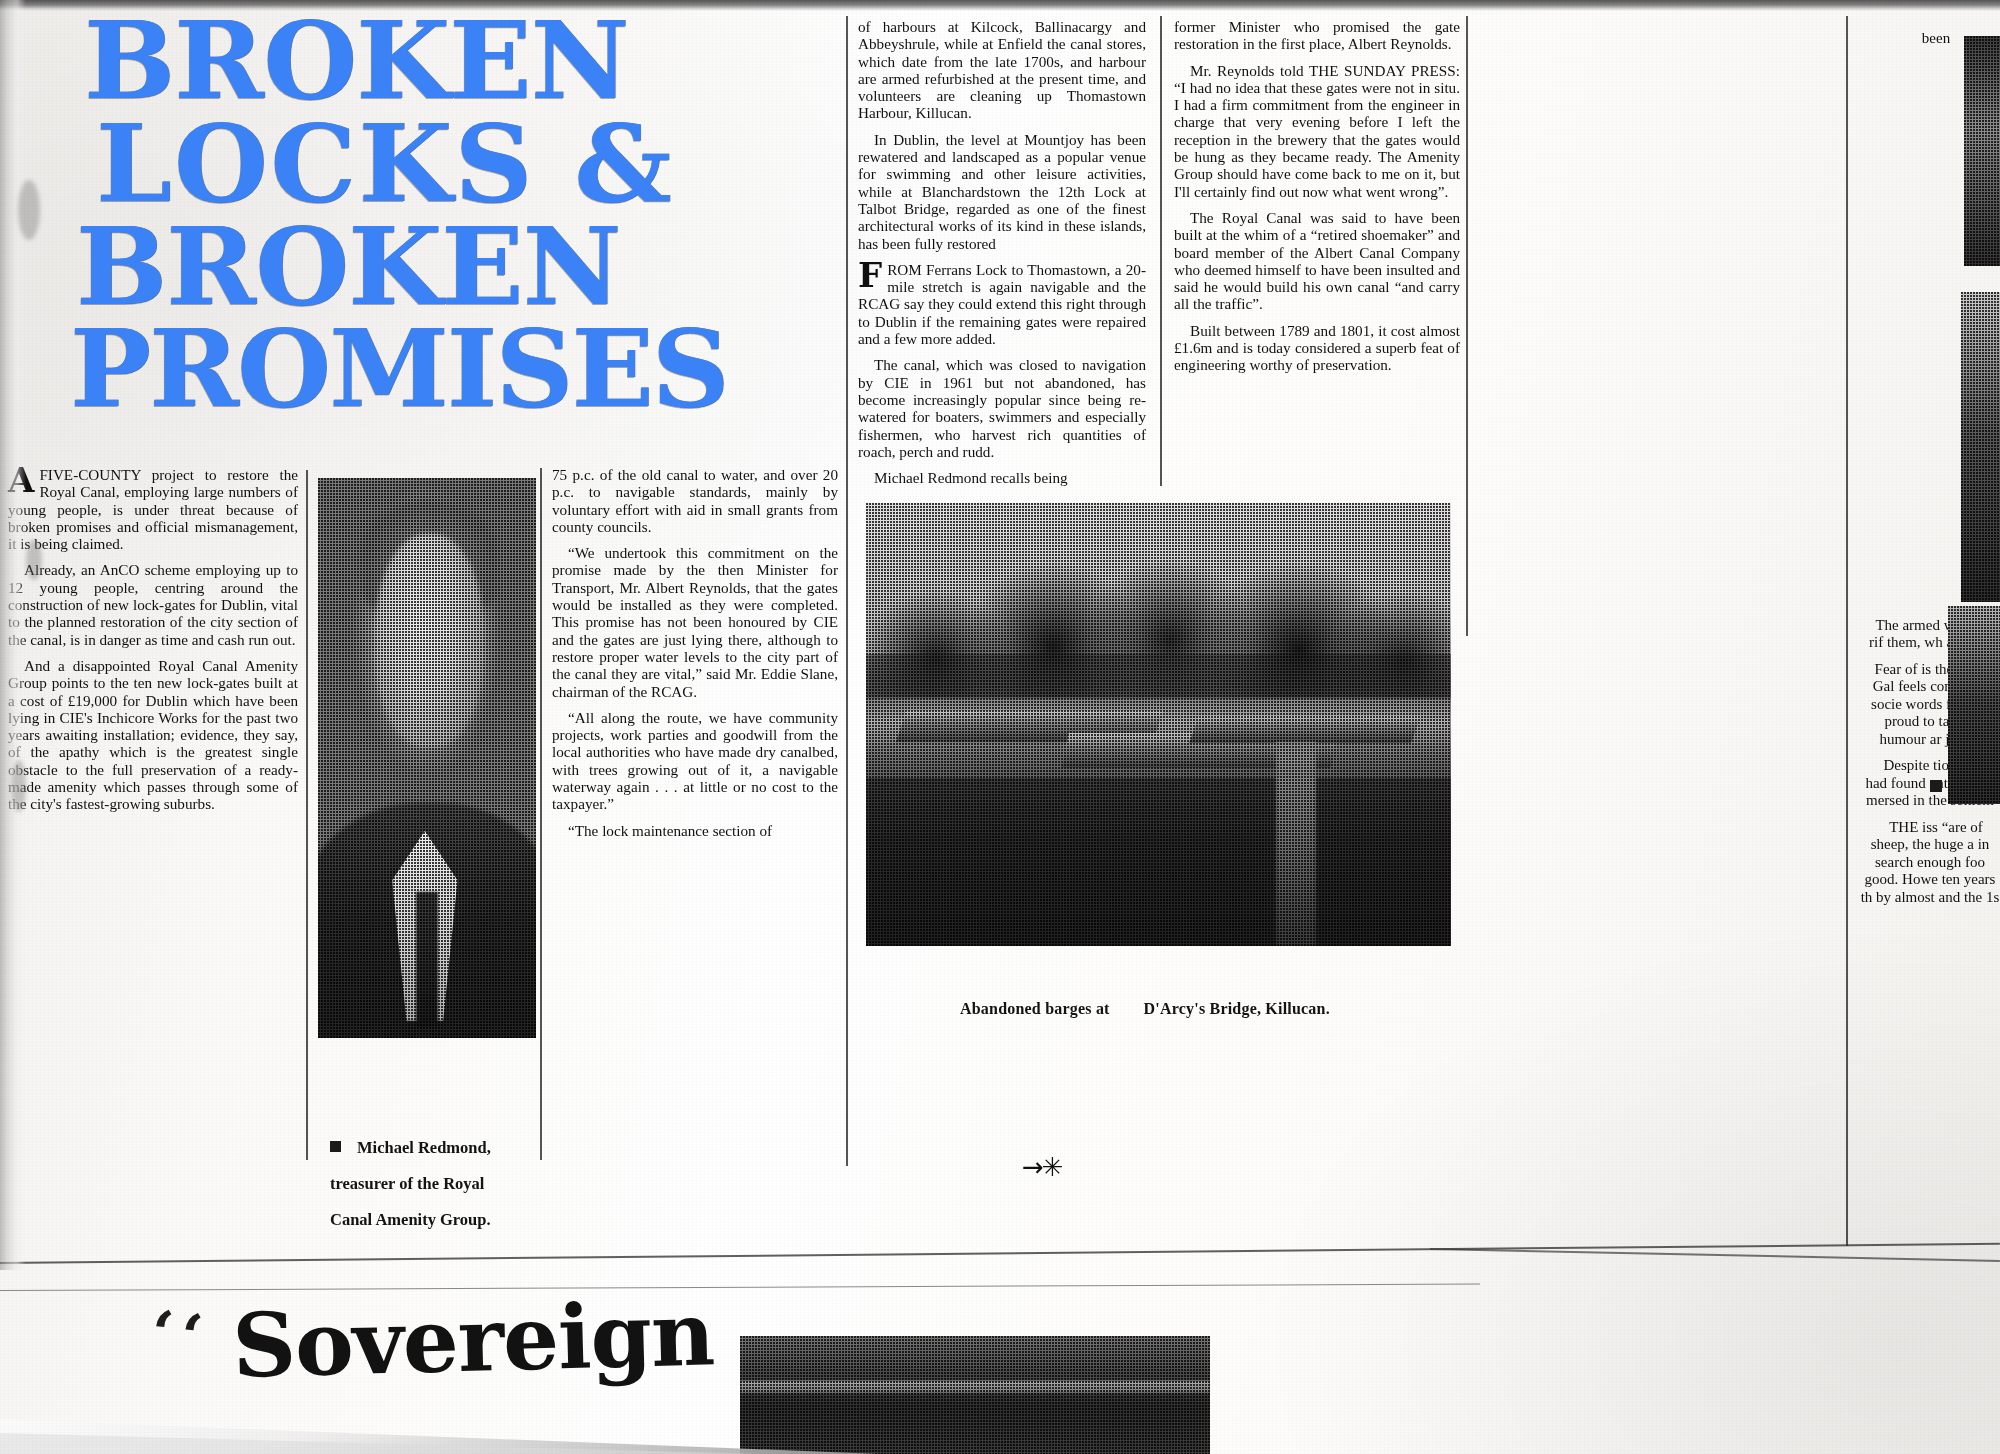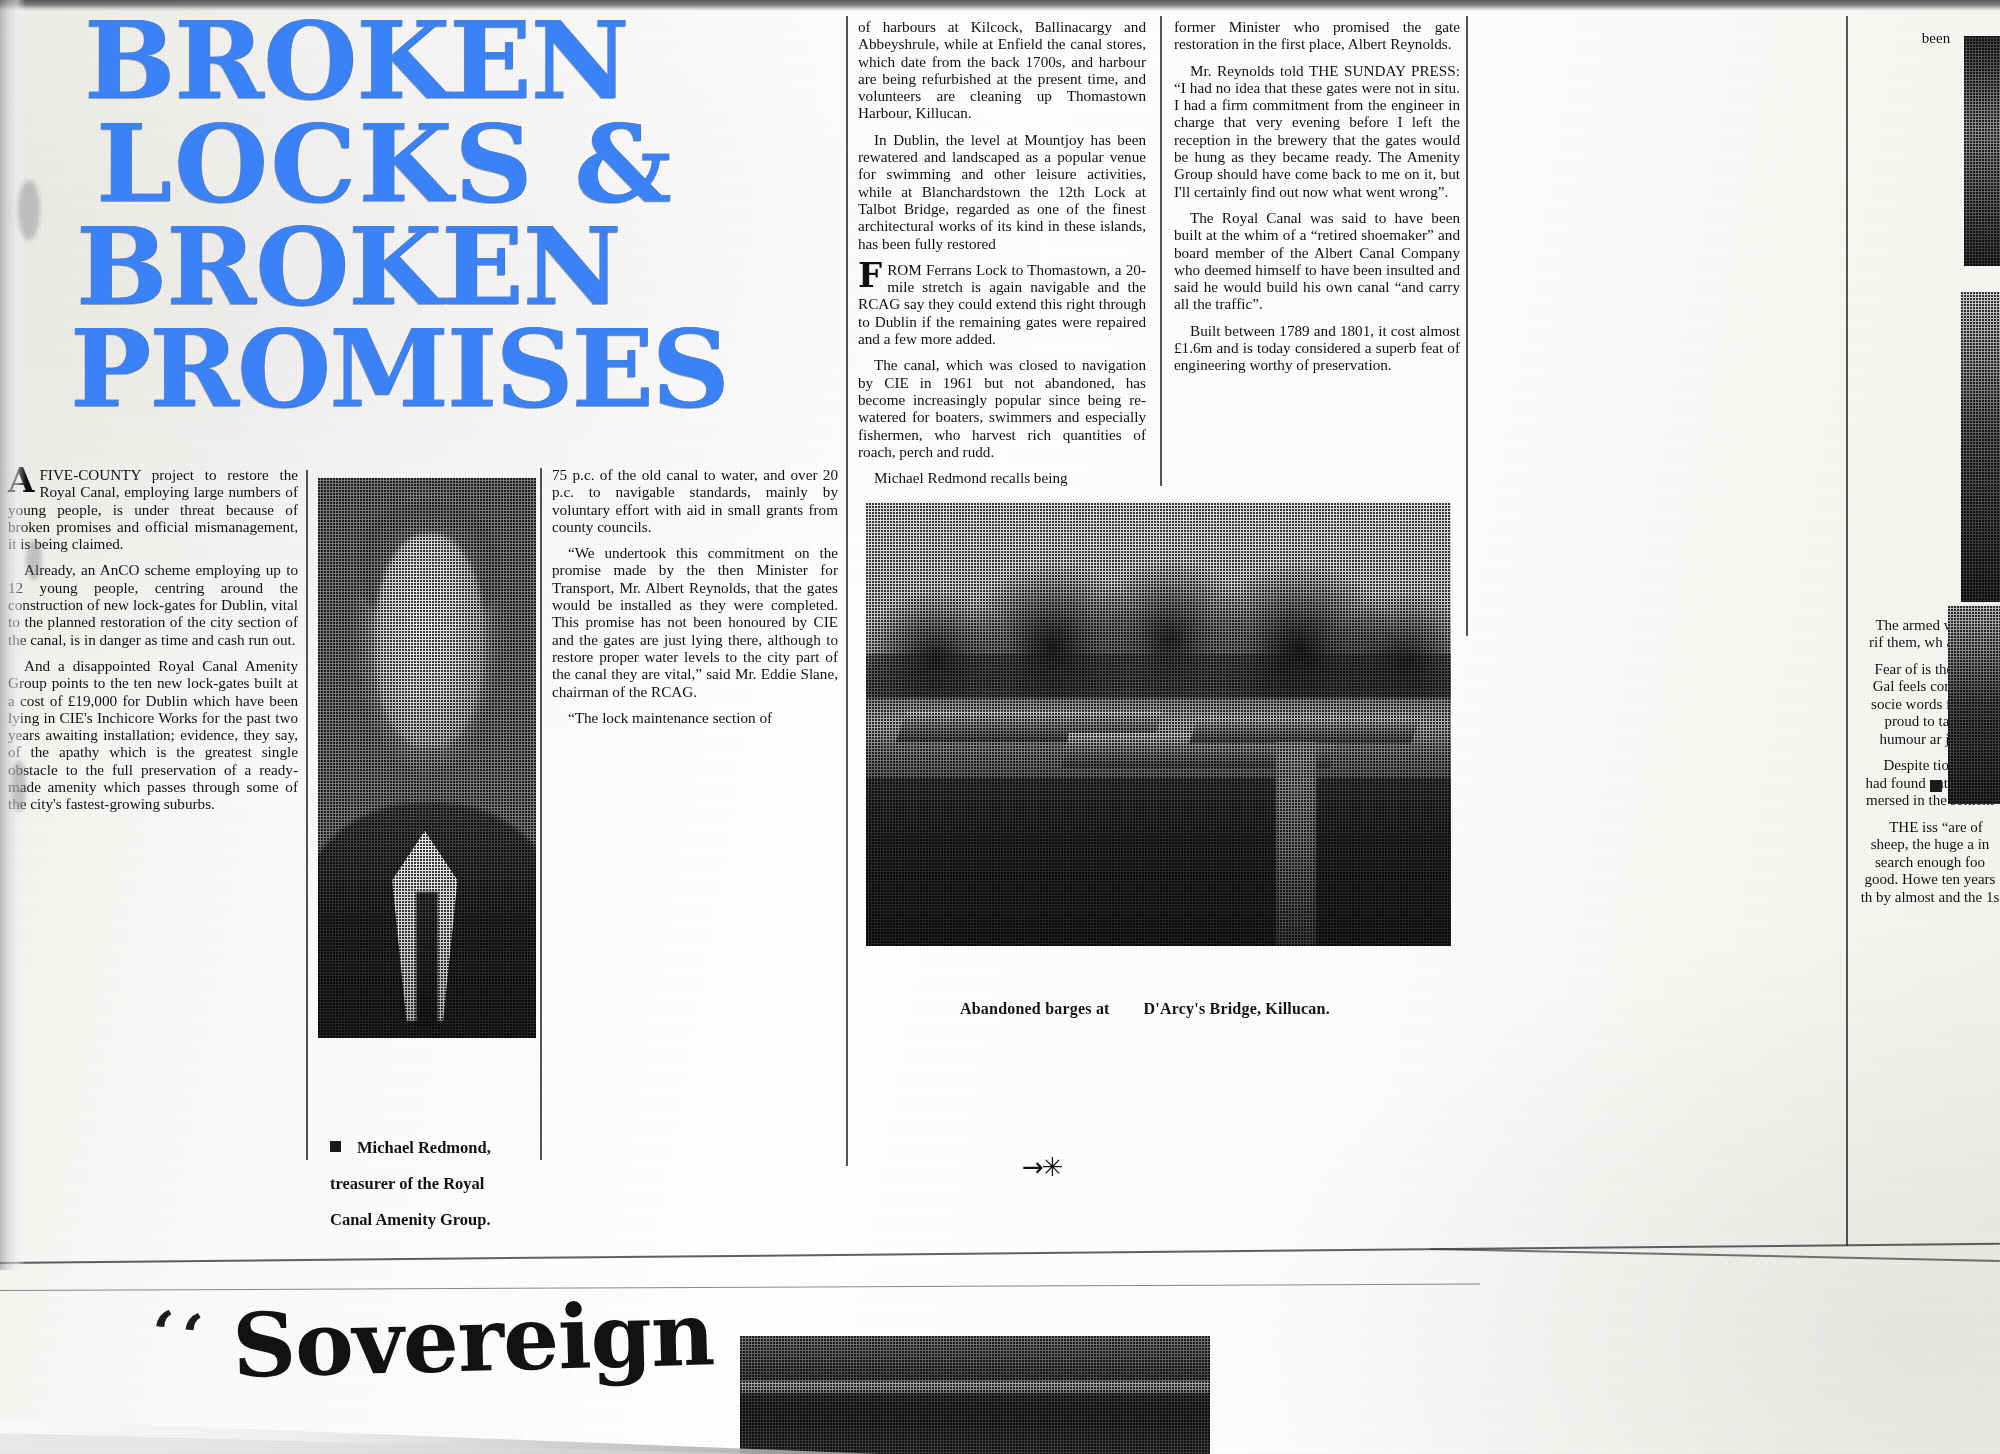--- a/index.html
+++ b/index.html
@@ -323,26 +323,27 @@
 
   <div class="caption" id="caption-redmond">
     <span class="sq"></span><span>Michael Redmond,</span><br>
     <span>treasurer of the Royal</span><br>
     <span>Canal Amenity Group.</span>
   </div>
 
   <div class="col" id="col2" style="left:552px;top:466px;width:286px;">
     <p class="noind">75 p.c. of the old canal to water, and over 20 p.c. to navigable standards, mainly by voluntary effort with aid in small grants from county councils.</p>
     <p>“We undertook this commitment on the promise made by the then Minister for Transport, Mr. Albert Reynolds, that the gates would be installed as they were completed. This promise has not been honoured by CIE and the gates are just lying there, although to restore proper water levels to the city part of the canal they are vital,” said Mr. Eddie Slane, chairman of the RCAG.</p>
+    <p>“All along the route, we have community projects, work parties and goodwill from the local authorities who have made dry canalbed, with trees growing out of it, a navigable waterway again . . . at little or no cost to the taxpayer.”</p>
     <p>“The lock maintenance section of</p>
   </div>
   <div id="jump-mark">→✳</div>
 
   <div class="col" id="col3" style="left:858px;top:18px;width:288px;">
-    <p class="noind">of harbours at Kilcock, Ballinacargy and Abbeyshrule, while at Enfield the canal stores, which date from the back 1700s, and harbour are being refurbished at the present time, and volunteers are cleaning up Thomastown Harbour, Killucan.</p>
+    <p class="noind">of harbours at Kilcock, Ballinacargy and Abbeyshrule, while at Enfield the canal stores, which date from the late 1700s, and harbour are armed refurbished at the present time, and volunteers are cleaning up Thomastown Harbour, Killucan.</p>
     <p>In Dublin, the level at Mountjoy has been rewatered and landscaped as a popular venue for swimming and other leisure activities, while at Blanchardstown the 12th Lock at Talbot Bridge, regarded as one of the finest architectural works of its kind in these islands, has been fully restored</p>
     <p class="drop noind">FROM Ferrans Lock to Thomastown, a 20-mile stretch is again navigable and the RCAG say they could extend this right through to Dublin if the remaining gates were repaired and a few more added.</p>
     <p>The canal, which was closed to navigation by CIE in 1961 but not abandoned, has become increasingly popular since being re-watered for boaters, swimmers and especially fishermen, who harvest rich quantities of roach, perch and rudd.</p>
     <p>Michael Redmond recalls being</p>
   </div>
 
   <div class="col" id="col4" style="left:1174px;top:18px;width:286px;">
     <p class="noind">former Minister who promised the gate restoration in the first place, Albert Reynolds.</p>
     <p>Mr. Reynolds told THE SUNDAY PRESS: “I had no idea that these gates were not in situ. I had a firm commitment from the engineer in charge that very evening before I left the reception in the brewery that the gates would be hung as they became ready. The Amenity Group should have come back to me on it, but I'll certainly find out now what went wrong”.</p>
     <p>The Royal Canal was said to have been built at the whim of a “retired shoemaker” and board member of the Albert Canal Company who deemed himself to have been insulted and said he would build his own canal “and carry all the traffic”.</p>

